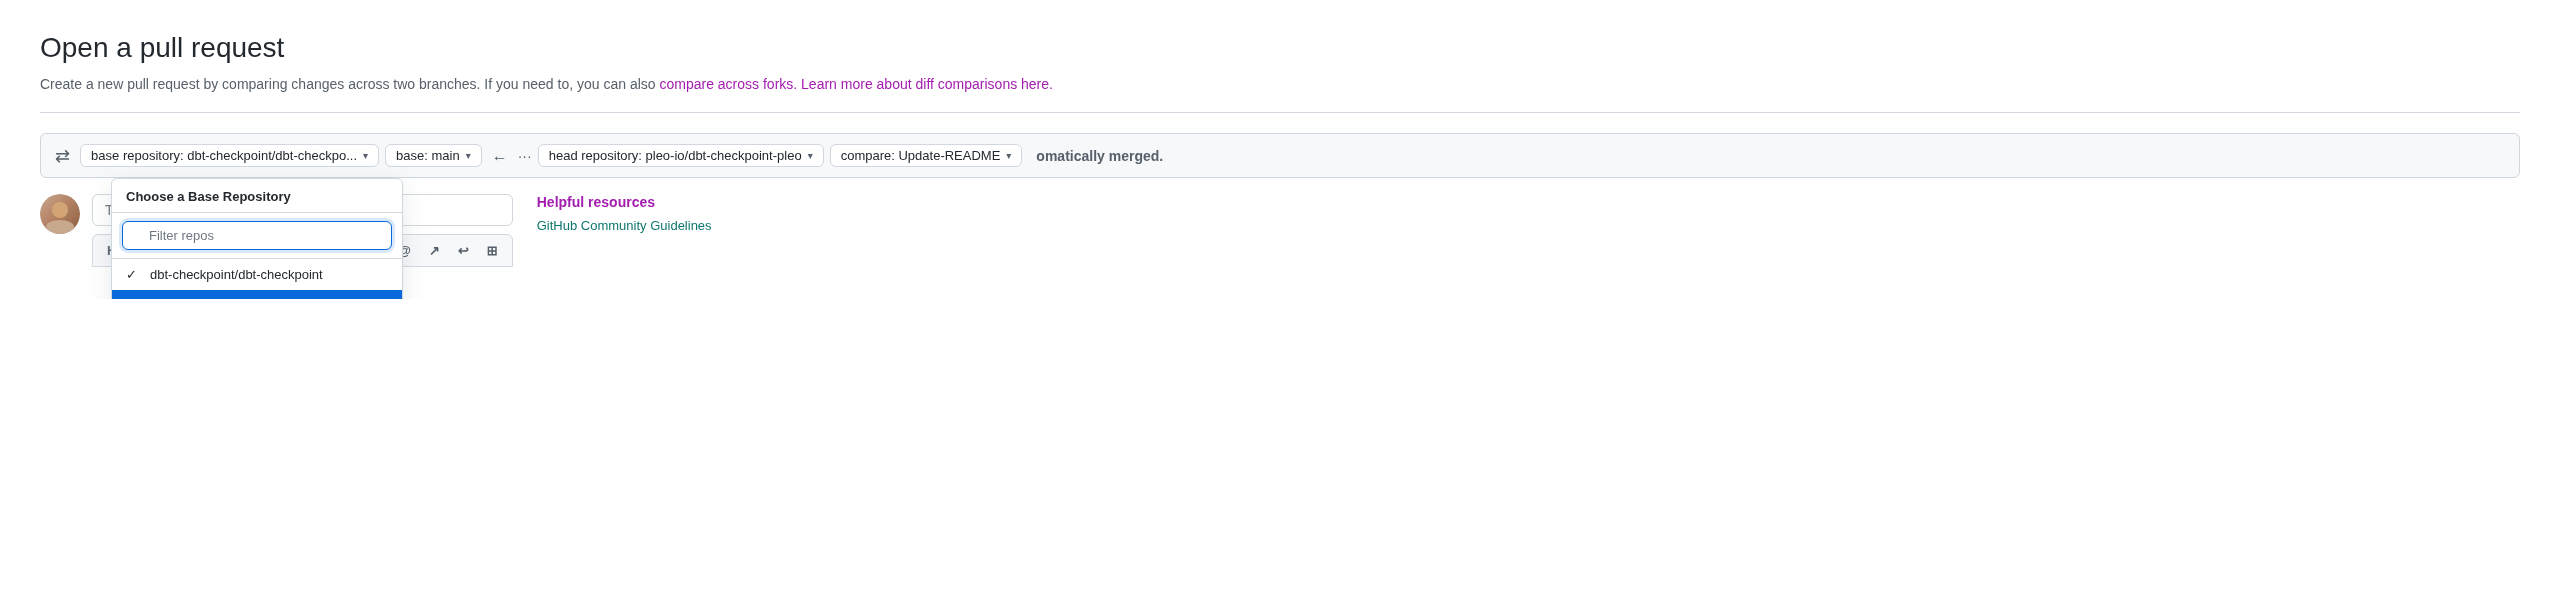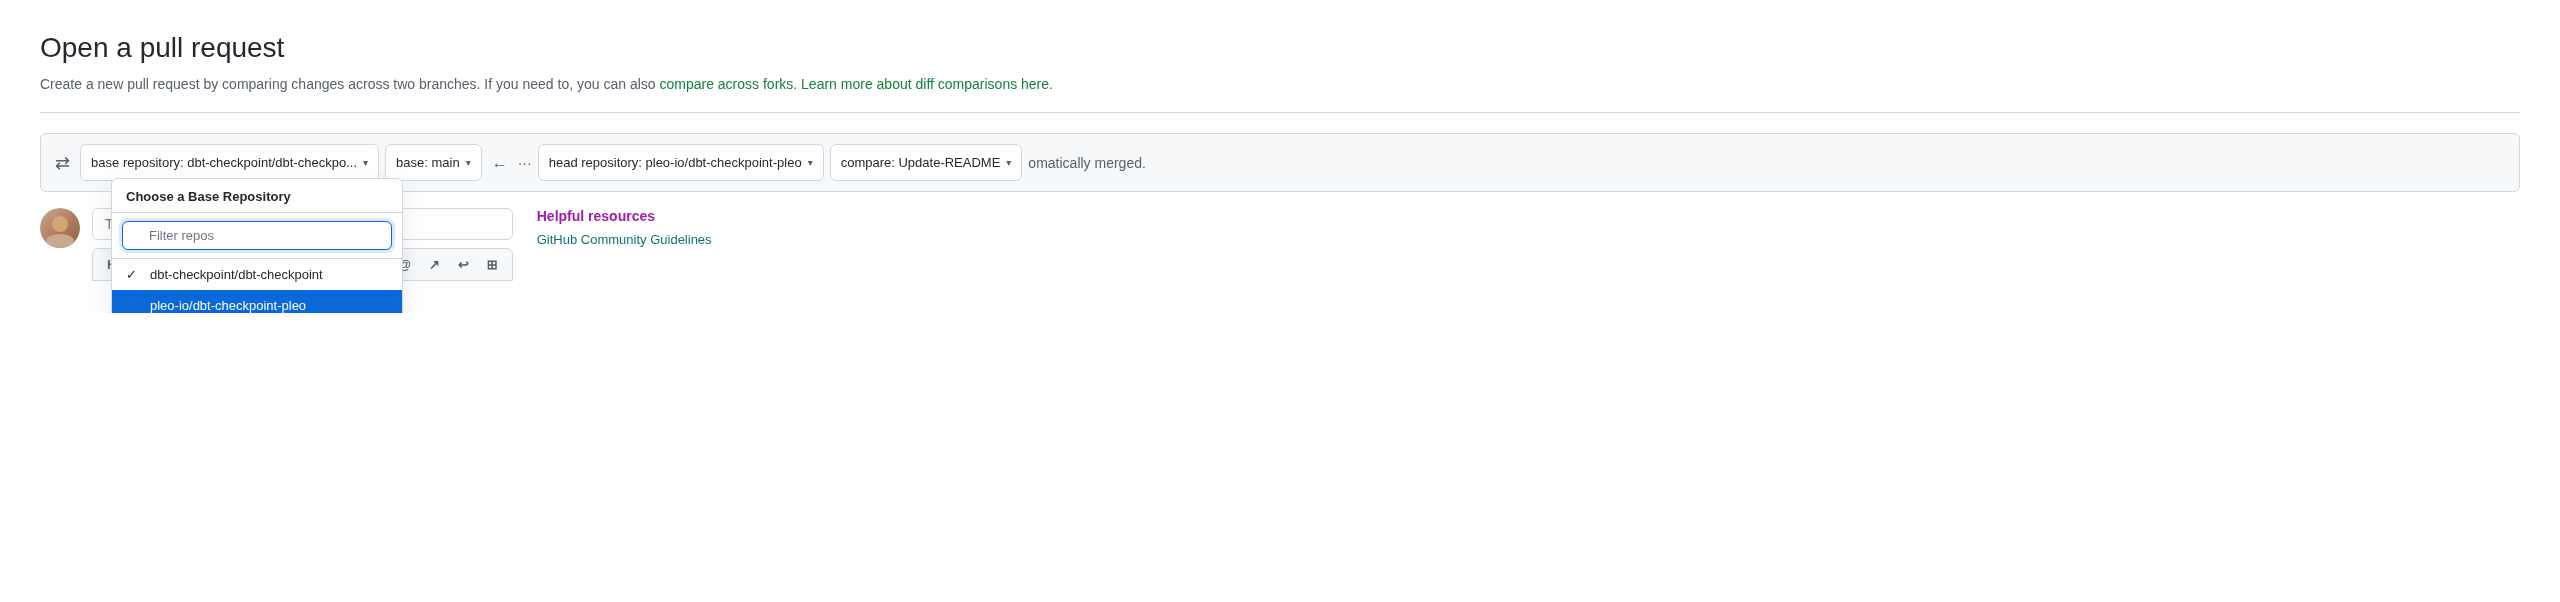--- a/index.html
+++ b/index.html
@@ -21,21 +21,21 @@
 
     .page-subtitle {
       font-size: 14px;
       color: #57606a;
       margin-bottom: 20px;
       border-bottom: 1px solid #d0d7de;
       padding-bottom: 20px;
     }
 
     .page-subtitle a {
-      color: #15803d;
+      color: #a21caf;
       text-decoration: none;
     }
 
     .compare-bar {
       display: flex;
       align-items: center;
       gap: 6px;
       border: 1px solid #d0d7de;
       border-radius: 6px;
       padding: 10px 14px;
@@ -47,21 +47,21 @@
     .compare-icon {
       color: #57606a;
       font-size: 18px;
       margin-right: 4px;
     }
 
     .dropdown-btn {
       display: inline-flex;
       align-items: center;
       gap: 4px;
-      padding: 10px 10px;
+      padding: 3px 10px;
       background: #ffffff;
       border: 1px solid #d0d7de;
       border-radius: 6px;
       cursor: pointer;
       font-size: 13px;
       color: #24292f;
       white-space: nowrap;
       position: relative;
     }
 
@@ -81,20 +81,22 @@
     }
 
     .dots {
       color: #57606a;
       font-size: 14px;
     }
 
     .merged-text {
       color: #57606a;
       font-size: 14px;
+      margin-left: 8px;
+      font-weight: bold;
     }
 
     
     .dropdown-overlay {
       position: absolute;
       top: 44px;
       left: 70px;
       z-index: 100;
       background: #ffffff;
       border: 1px solid #d0d7de;

